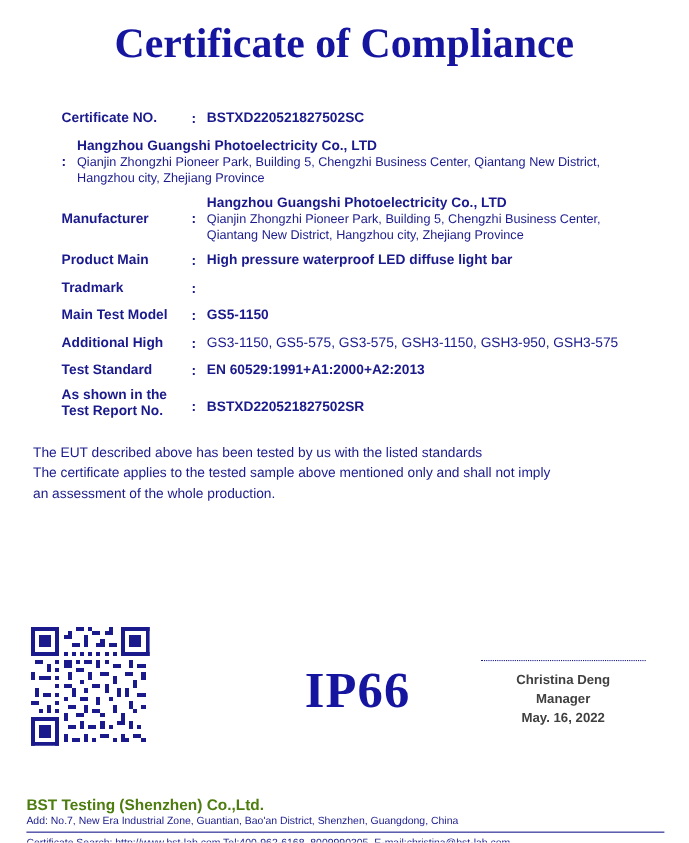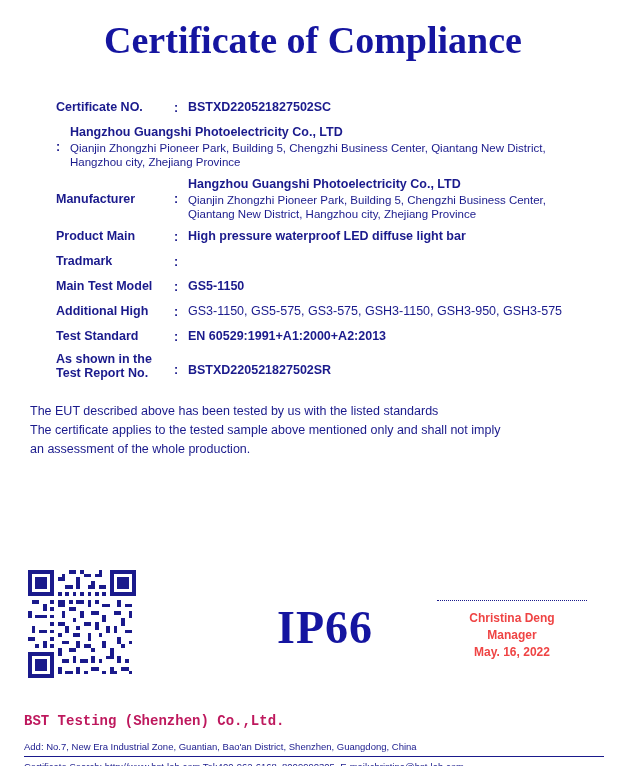--- a/index.html
+++ b/index.html
@@ -134,36 +134,35 @@
   }
   .sig-line {
     border-top: 1px dotted #1a1a8c;
     width: 150px;
     margin: 0 auto 8px auto;
     height: 1px;
   }
   .sig-name, .sig-role, .sig-date {
     font-size: 12px;
     font-weight: bold;
-    color: #ef4444;
+    color: #404040;
     line-height: 17px;
   }
   .footer {
     position: absolute;
     left: 0;
     right: 0;
     bottom: 12px;
     padding: 0 22px 0 24px;
   }
   .footer-company {
     font-size: 14px;
     font-weight: bold;
-    color: #be185d;
-    margin-bottom: 12px;
-    font-family: Liberation Mono, monospace;
+    color: #4d7c0f;
+    margin-bottom: 2px;
   }
   .footer-addr {
     font-size: 9.5px;
     color: #1a1a8c;
     margin-bottom: 3px;
   }
   .footer-rule {
     border-top: 1px solid #1a1a8c;
     margin: 4px 0 4px 0;
   }

